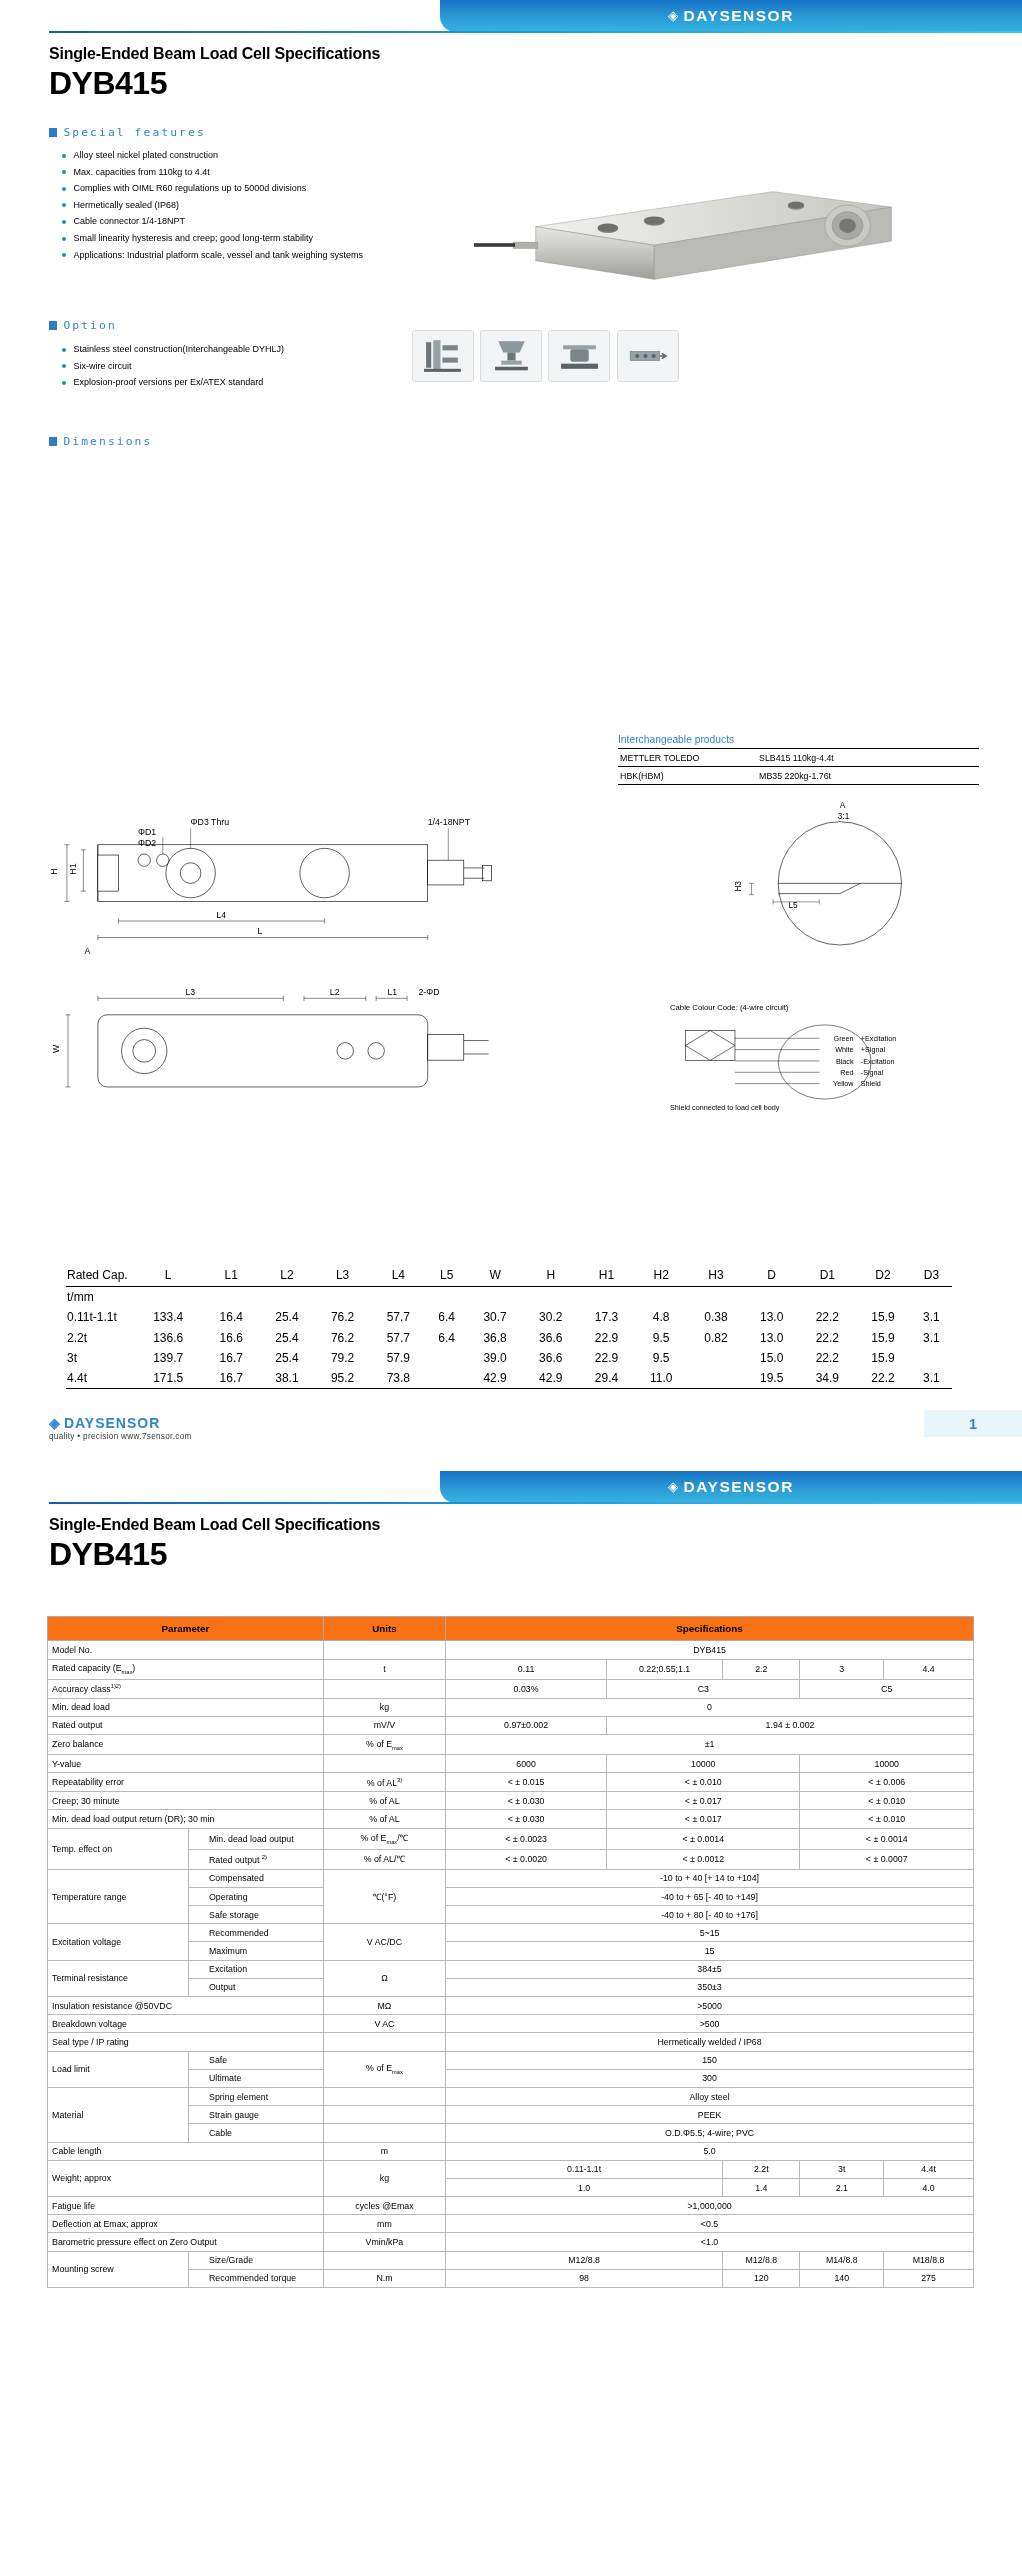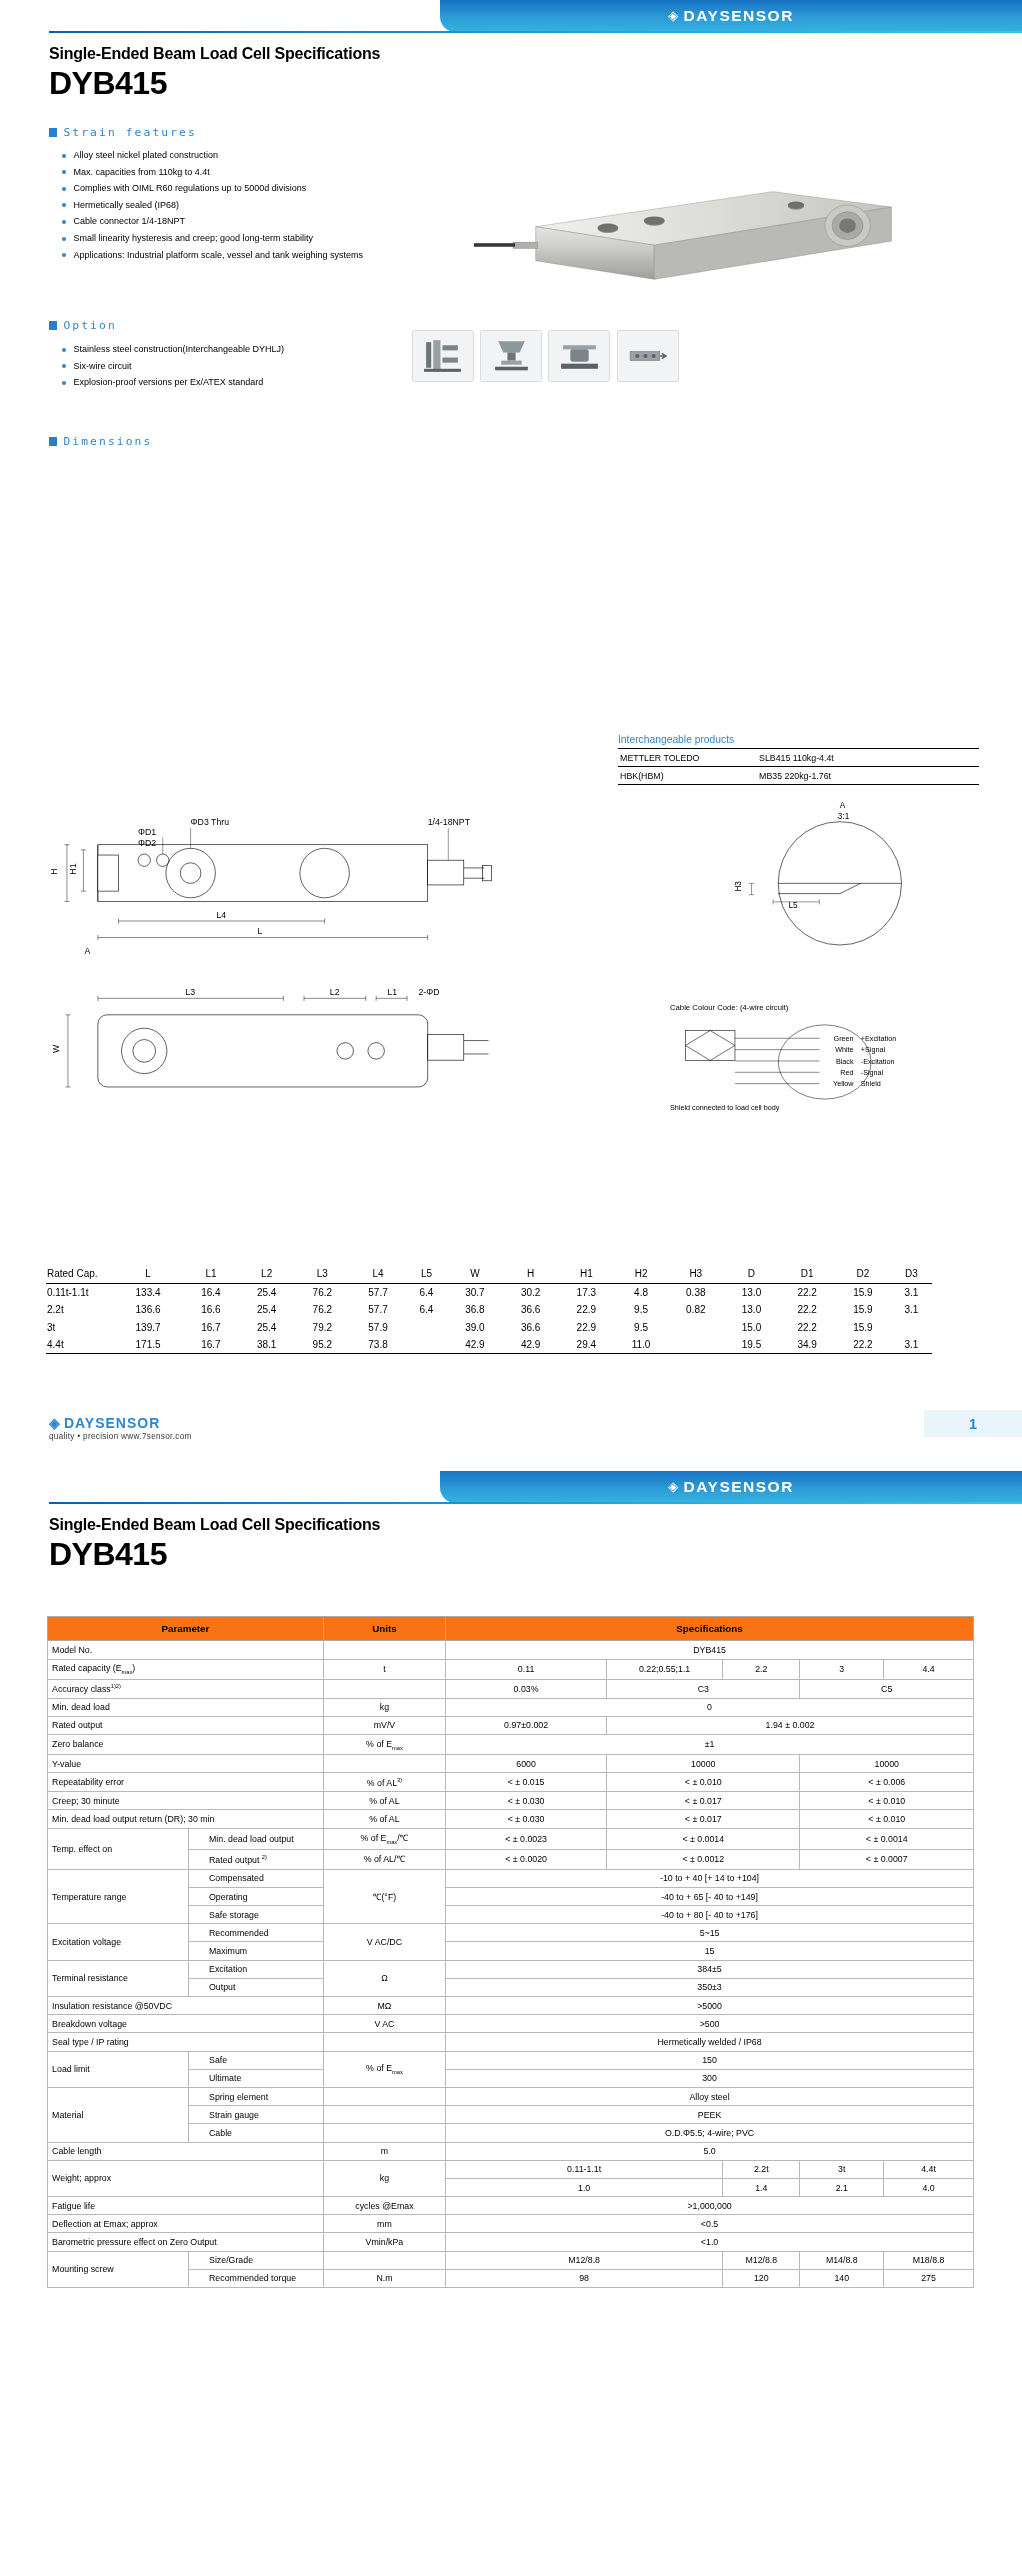--- a/index.html
+++ b/index.html
@@ -84,21 +84,21 @@
   
   .dim-area { position:absolute; left:36px; top:788px; width:670px; height:433px; }
   .dim-area svg { width:100%; height:100%; }
   .dim-right { position:absolute; left:711px; top:796px; width:268px; height:185px; }
   .dim-right svg { width:100%; height:100%; }
   .ccode { position:absolute; left:670px; top:1002px; width:330px; height:155px; }
   .ccode svg { width:100%; height:100%; }
 
   
   .dtable-wrap { position:absolute; left:46px; top:1265px; width:886px; }
-  table.dtable { border-collapse:collapse; width:100%; font-size:10px; }
+  table.dtable { border-collapse:collapse; width:100%; font-size:12px;margin-left:20px; }
   table.dtable th, table.dtable td {
     text-align:center; padding:3.1px 1px; font-weight:normal; white-space:nowrap;
   }
   table.dtable thead th { border-bottom:1px solid #000; padding-bottom:4.1px; }
   table.dtable tbody tr:last-child td { border-bottom:1px solid #000; }
   table.dtable .lead { text-align:left; padding-left:1px; width:67px; }
 
   
   .footer { position:absolute; left:0; bottom:19.6px; width:100%; height:36px; }
   .foot-logo { position:absolute; left:49px; top:0; }
@@ -139,21 +139,21 @@
     <span class="logo-mark">◈</span>
     <span class="logo-text">DAYSENSOR</span>
   </div>
   <div class="banner-rule"></div>
 
   <div class="doc-subtitle">Single-Ended Beam Load Cell Specifications</div>
   <div class="doc-title">DYB415</div>
 
   <div class="sec-head" style="left:49px; top:126px;">
     <span class="sec-sq"></span>
-    <span class="sec-label">Strain features</span>
+    <span class="sec-label">Special features</span>
   </div>
   <ul class="blist" style="left:60px; top:149px; width:319px;">
     <li>Alloy steel nickel plated construction</li>
     <li>Max. capacities from 110kg to 4.4t</li>
     <li>Complies with OIML R60 regulations up to 5000d divisions</li>
     <li>Hermetically sealed (IP68)</li>
     <li>Cable connector 1/4-18NPT</li>
     <li>Small linearity hysteresis and creep; good long-term stability</li>
     <li>Applications: Industrial platform scale, vessel and tank weighing systems</li>
   </ul>
@@ -425,20 +425,24 @@
           <th>H2</th>
           <th>H3</th>
           <th>D</th>
           <th>D1</th>
           <th>D2</th>
           <th>D3</th>
         </tr>
       </thead>
       <tbody>
         <tr>
+          <td class="lead">t/mm</td>
+          <td colspan="15"></td>
+        </tr>
+        <tr>
           <td class="lead">0.11t-1.1t</td>
           <td>133.4</td>
           <td>16.4</td>
           <td>25.4</td>
           <td>76.2</td>
           <td>57.7</td>
           <td>6.4</td>
           <td>30.7</td>
           <td>30.2</td>
           <td>17.3</td>

